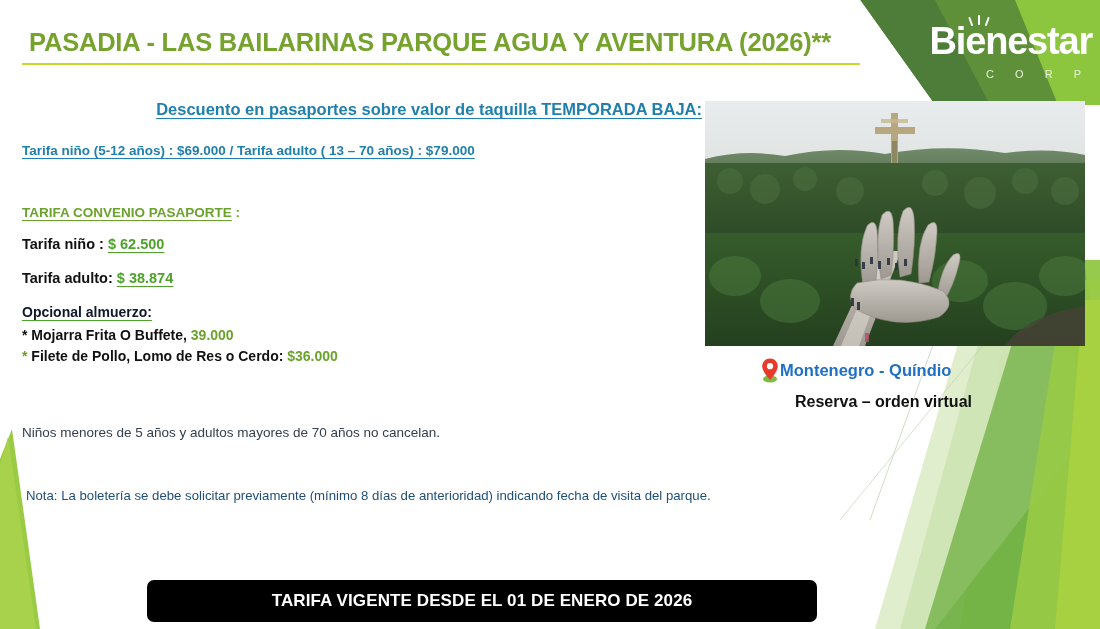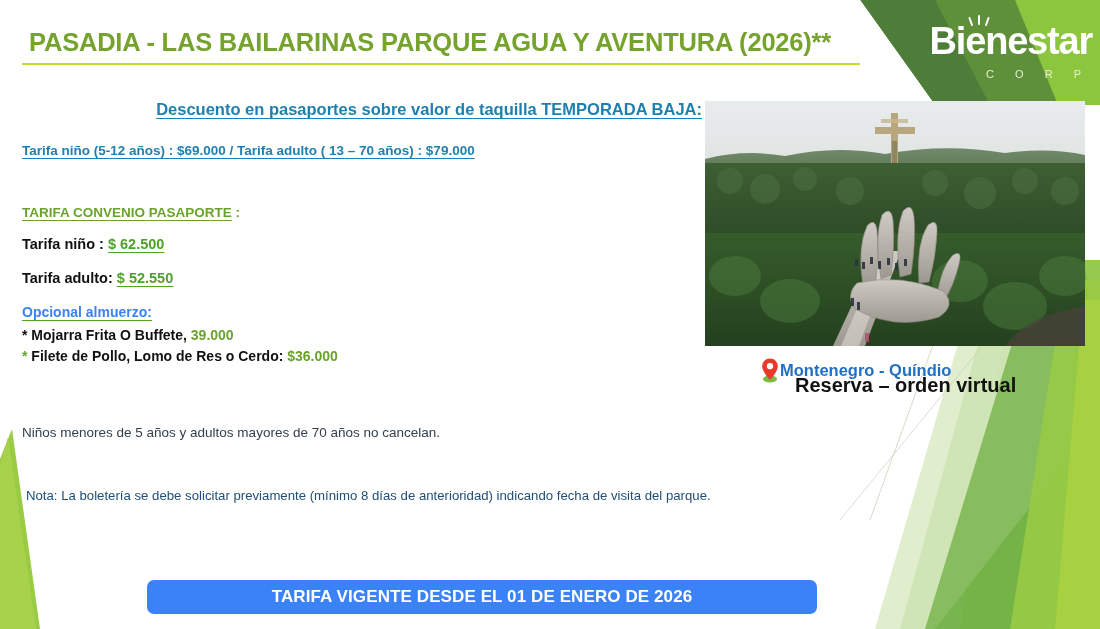--- a/index.html
+++ b/index.html
@@ -103,21 +103,21 @@
   }
   .rate-line .amt {
     color: #4CA22A;
     text-decoration: underline;
     text-underline-offset: 3px;
   }
 
   .lunch-hdr {
     font-size: 14px;
     font-weight: bold;
-    color: #3b82f6;
+    color: #0f172a;
     text-decoration: underline;
     text-decoration-color: #4CA22A;
     text-underline-offset: 3px;
     margin-top: 16px;
     margin-bottom: 7px;
   }
   .lunch-item {
     font-size: 14px;
     font-weight: bold;
     color: #111111;
@@ -173,22 +173,22 @@
   }
   .loc-city {
     font-size: 16.5px;
     font-weight: bold;
     color: #1F6FC4;
     white-space: nowrap;
   }
   .loc-sub {
     position: absolute;
     left: 795px;
-    top: 374px;
-    font-size: 20px;
+    top: 393px;
+    font-size: 16px;
     font-weight: bold;
     color: #111111;
     white-space: nowrap;
   }
 
   
   .logo {
     position: absolute;
     right: 8px;
     top: 22px;
@@ -219,22 +219,22 @@
     width: 22px;
     height: 14px;
   }
 
   
   .banner {
     position: absolute;
     left: 147px;
     top: 580px;
     width: 670px;
-    height: 34px;
-    background: #3b82f6;
+    height: 42px;
+    background: #000000;
     border-radius: 7px;
     display: flex;
     align-items: center;
     justify-content: center;
     z-index: 4;
   }
   .banner-text {
     color: #ffffff;
     font-size: 17px;
     font-weight: bold;
@@ -293,21 +293,21 @@
 
     <div class="hdr-green line">
       <span class="u">TARIFA CONVENIO PASAPORTE</span><span> :</span>
     </div>
 
     <div class="rate-line line">
       <span>Tarifa  niño  : </span><span class="amt">$ 62.500</span>
     </div>
 
     <div class="rate-line line">
-      <span>Tarifa adulto: </span><span class="amt">$ 52.550</span>
+      <span>Tarifa adulto: </span><span class="amt">$ 38.874</span>
     </div>
 
     <div class="lunch-hdr line">Opcional almuerzo:</div>
 
     <div class="lunch-item line">
       <span>*</span><span> Mojarra Frita O Buffete, </span><span class="price">39.000</span>
     </div>
 
     <div class="lunch-item line">
       <span class="star-green">*</span><span> Filete de Pollo, Lomo de Res o Cerdo: </span><span class="price">$36.000</span>

